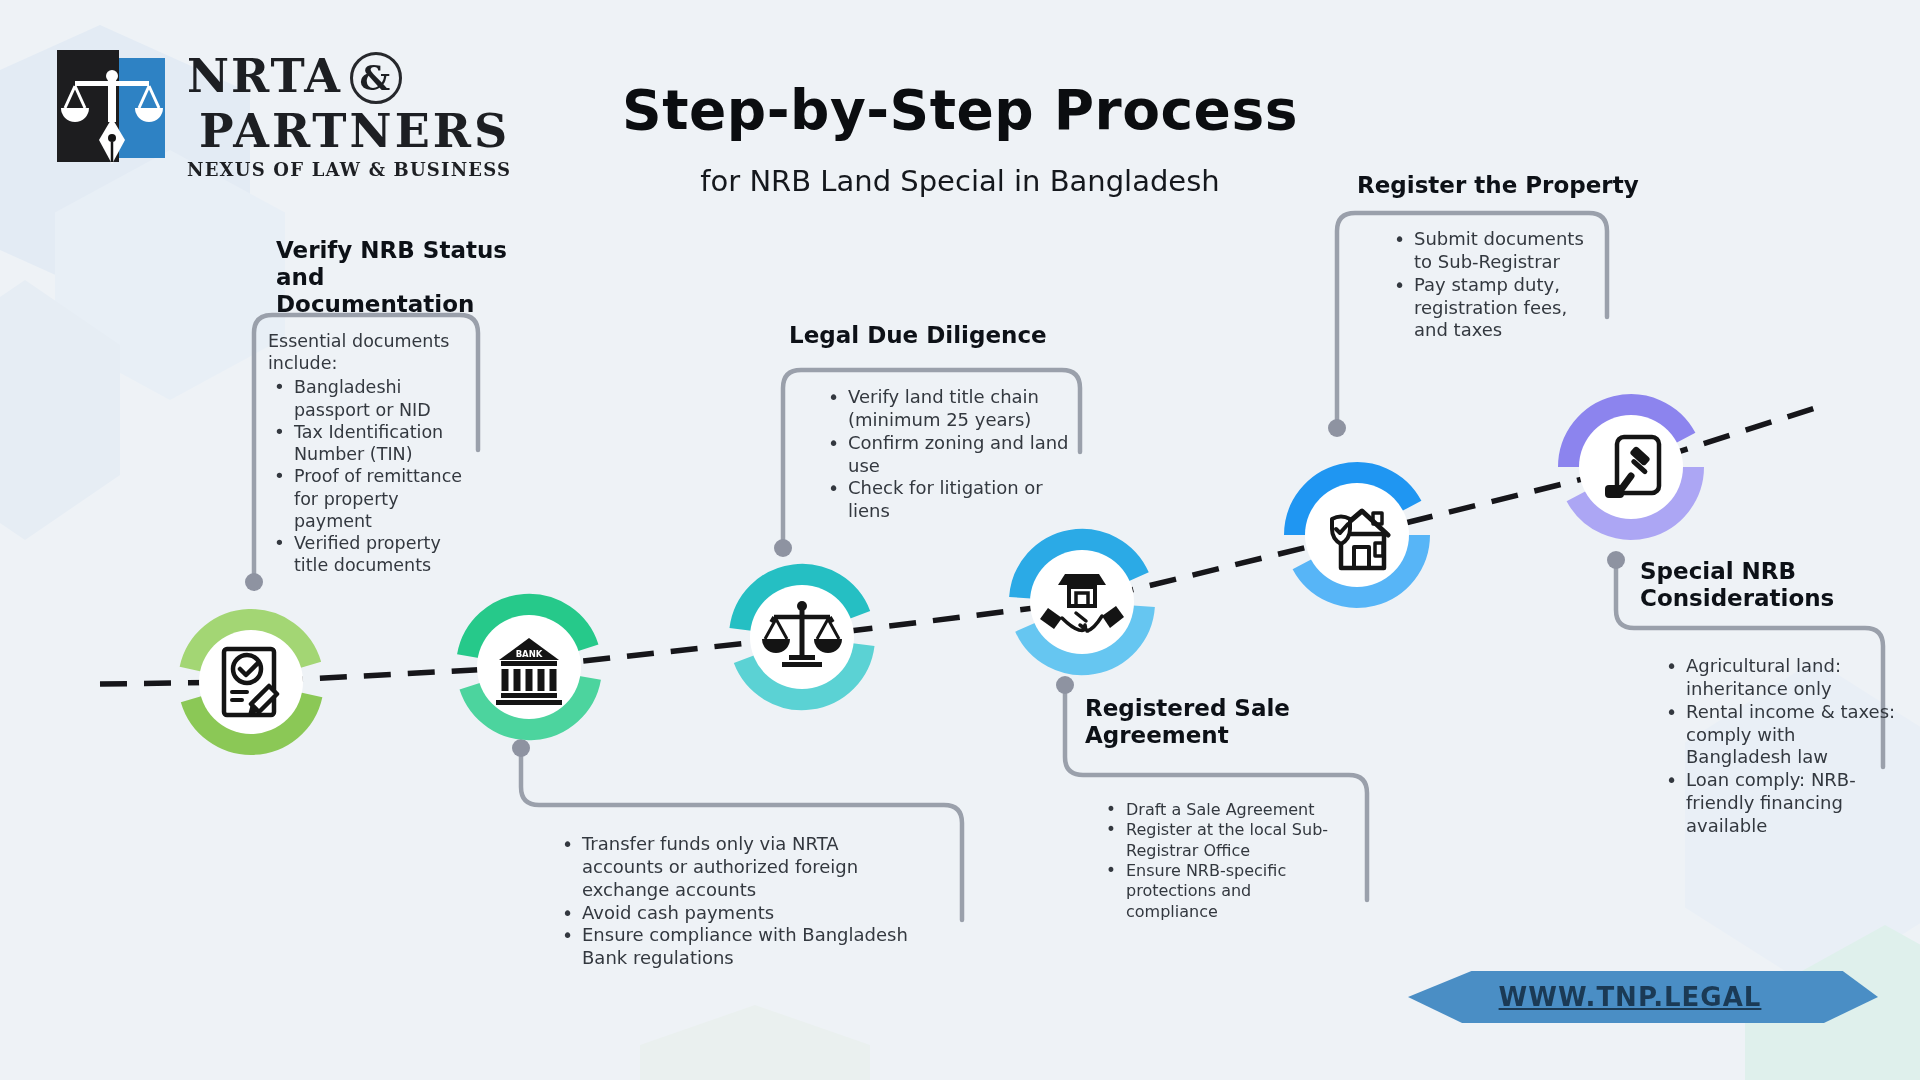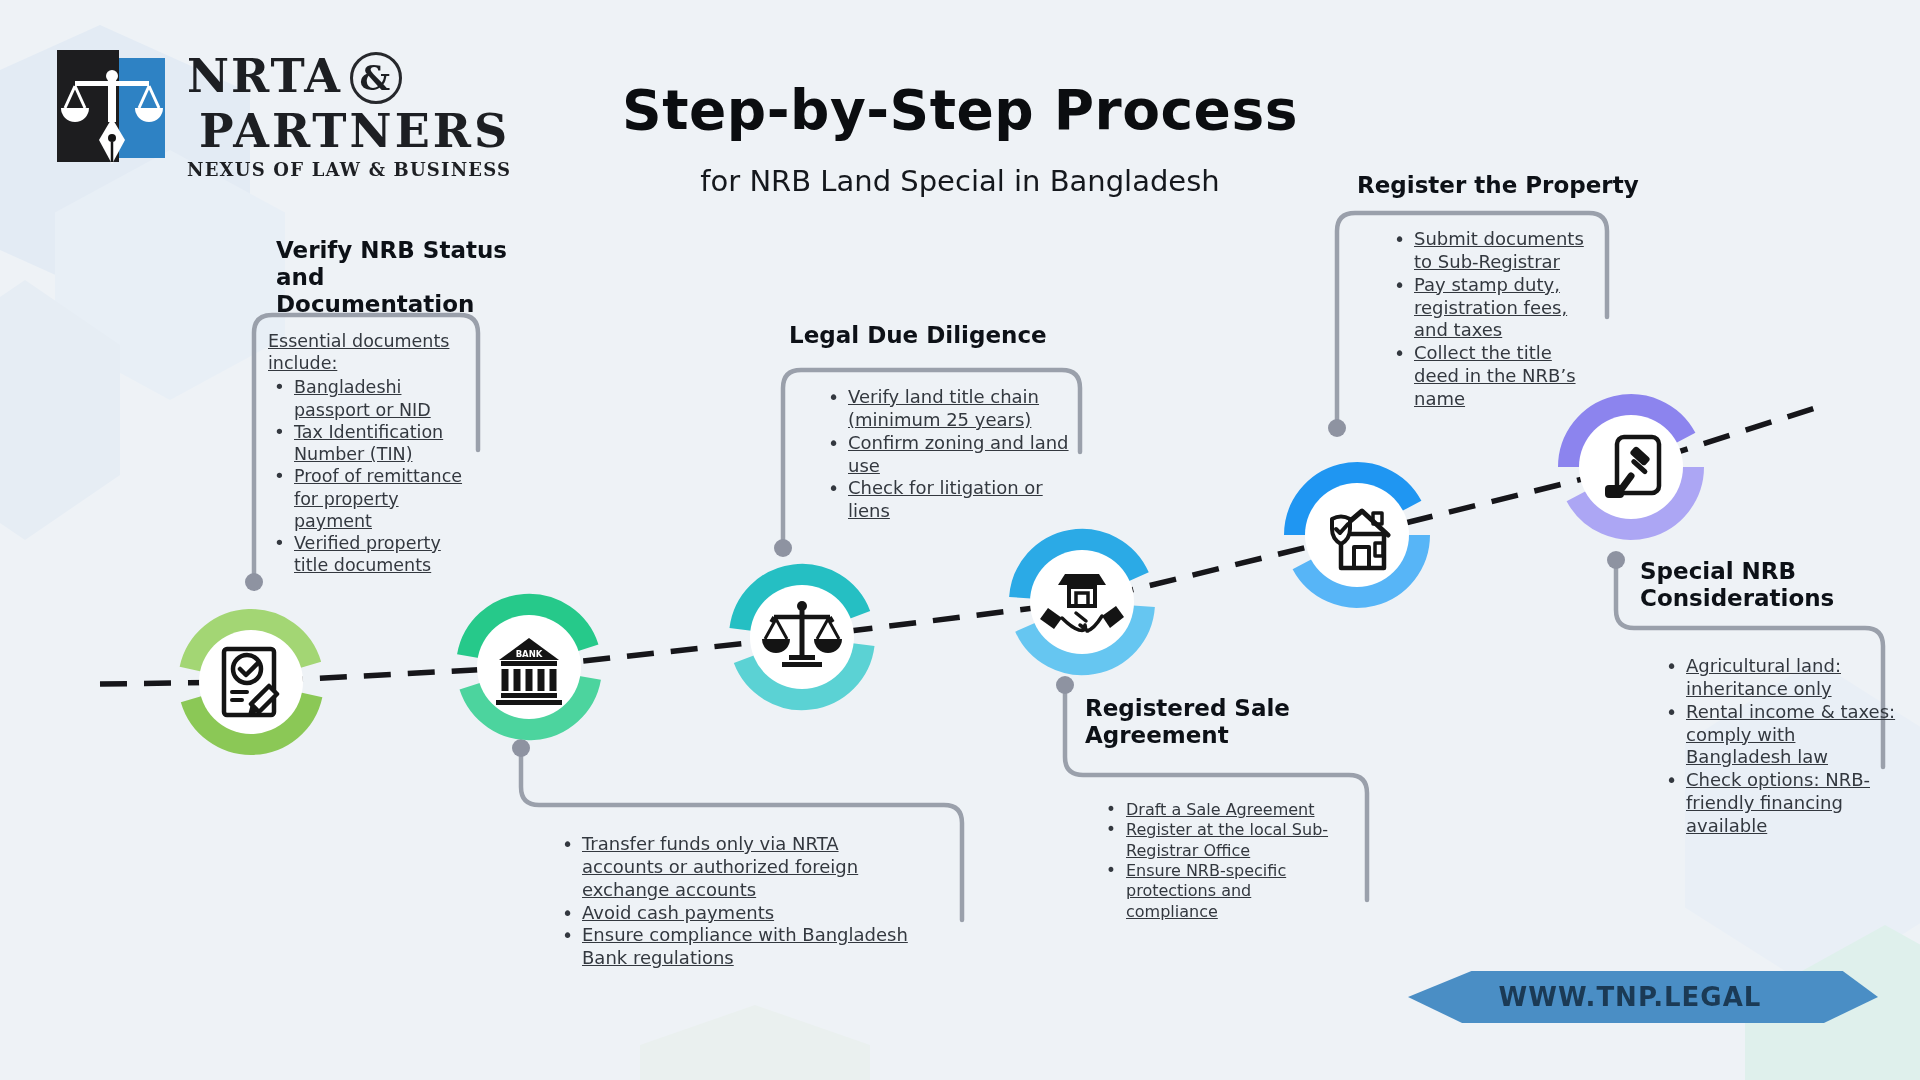--- a/index.html
+++ b/index.html
@@ -13,28 +13,28 @@
   .logo-line1{font-size:46px;letter-spacing:2px;display:flex;align-items:center;}
   .logo-amp{display:inline-flex;align-items:center;justify-content:center;width:46px;height:46px;border:3px solid #26282c;border-radius:50%;font-size:34px;margin-left:8px;transform:translateY(2px);}
   .logo-line2{font-size:46px;letter-spacing:3px;margin-top:6px;margin-left:12px;}
   .logo-tagline{font-size:18px;letter-spacing:1.2px;margin-top:7px;font-weight:bold;}
   
   .header{position:absolute;left:580px;top:78px;width:760px;text-align:center;color:#0b0d10;}
   .title{font-size:55px;font-weight:bold;letter-spacing:.5px;}
   .subtitle{font-size:29px;margin-top:22px;color:#15181d;}
   
   .step-title{position:absolute;font-size:23px;font-weight:bold;color:#0d1117;line-height:1.18;}
-  .step-body{position:absolute;color:#33383f;line-height:1.27;text-decoration:underline;}
+  .step-body{position:absolute;color:#33383f;line-height:1.27;}
   .step-intro{margin:0 0 2px 0;}
   ul.blt{list-style:none;margin:0;padding:0;}
   ul.blt li{position:relative;padding-left:26px;margin:0;}
   ul.blt li::before{content:"\2022";position:absolute;left:6px;top:-1px;font-size:1.05em;}
   
   .banner{position:absolute;left:1408px;top:971px;width:470px;height:52px;display:flex;align-items:center;justify-content:center;clip-path:polygon(0 50%,13.5% 0,92.5% 0,100% 50%,88.5% 100%,11.5% 100%);}
-  .banner span{font-size:26px;font-weight:bold;letter-spacing:1px;color:#1b3a55;padding-right:26px;}
+  .banner span{font-size:26px;font-weight:bold;letter-spacing:1px;color:#1b3a55;padding-right:26px;text-decoration:underline;}
 </style>
 </head>
 <body>
 
 <div class="canvas">
 
   <div class="hex" style="left:-50px;top:25px;width:300px;height:270px;background:#e3ebf4;"></div>
   <div class="hex" style="left:55px;top:150px;width:230px;height:250px;background:#e8eff6;"></div>
   <div class="hex" style="left:-70px;top:280px;width:190px;height:260px;background:#e6edf4;"></div>
   <div class="hex" style="left:1685px;top:660px;width:260px;height:330px;background:#e9eff6;"></div>
@@ -214,30 +214,29 @@
       <li>Register at the local Sub-Registrar Office</li>
       <li>Ensure NRB-specific protections and compliance</li>
     </ul>
   </div>
 
   <div class="step-title" style="left:1357px;top:172px;width:290px;">Register the Property</div>
   <div class="step-body" style="left:1388px;top:228px;width:214px;font-size:18px;">
     <ul class="blt">
       <li>Submit documents to Sub-Registrar</li>
       <li>Pay stamp duty, registration fees, and taxes</li>
-      <li>Collect the title deed in the NRB’s name</li>
     </ul>
   </div>
 
   <div class="step-title" style="left:1640px;top:558px;width:240px;">Special NRB Considerations</div>
   <div class="step-body" style="left:1660px;top:655px;width:241px;font-size:18px;">
     <ul class="blt">
       <li>Agricultural land: inheritance only</li>
       <li>Rental income &amp; taxes: comply with Bangladesh law</li>
-      <li>Check options: NRB-friendly financing available</li>
+      <li>Loan comply: NRB-friendly financing available</li>
     </ul>
   </div>
 
   <div class="banner" style="background-color: rgb(74, 142, 197);">
     <span>WWW.TNP.LEGAL</span>
   </div>
 
 </div>
 
 </body></html>

